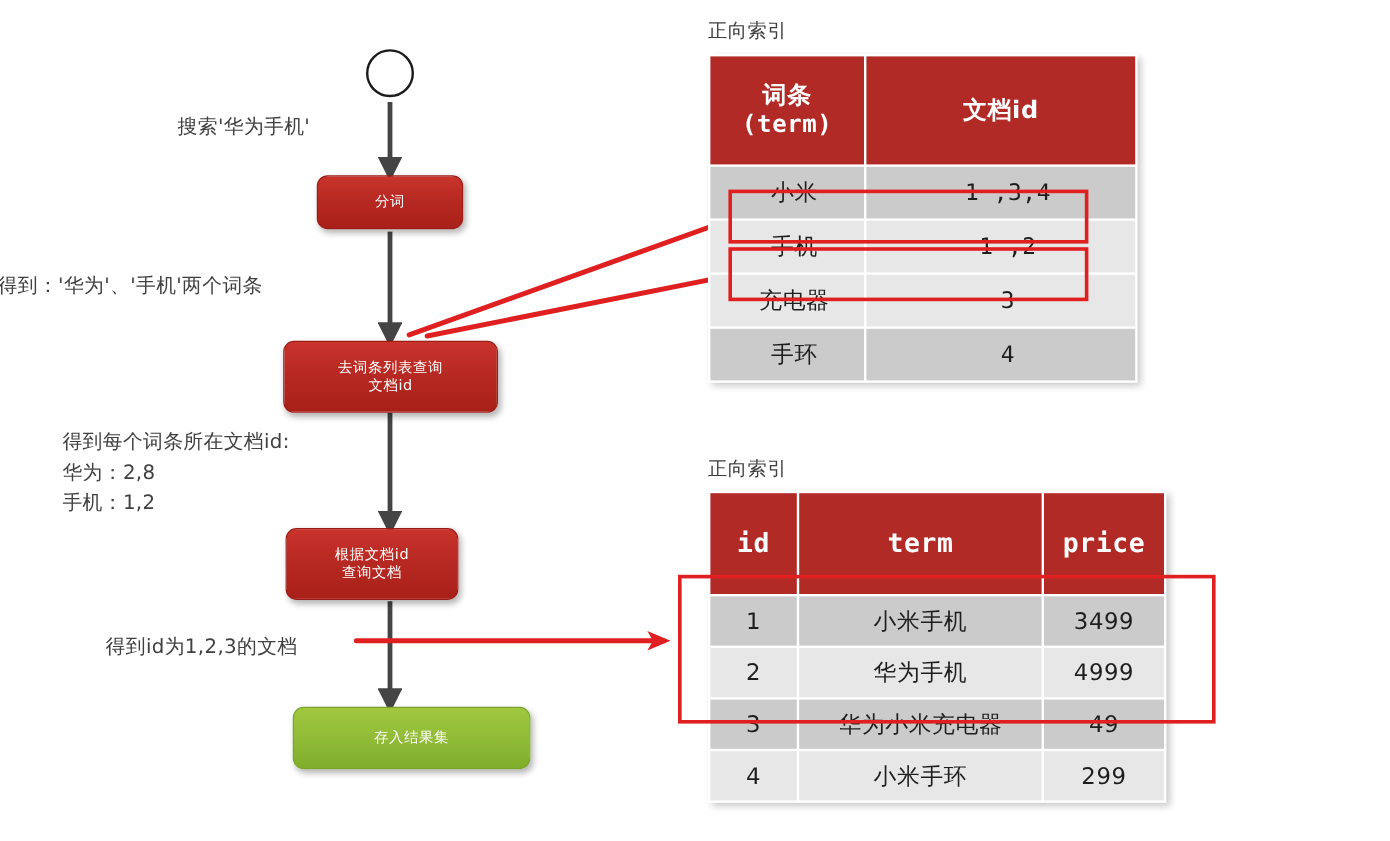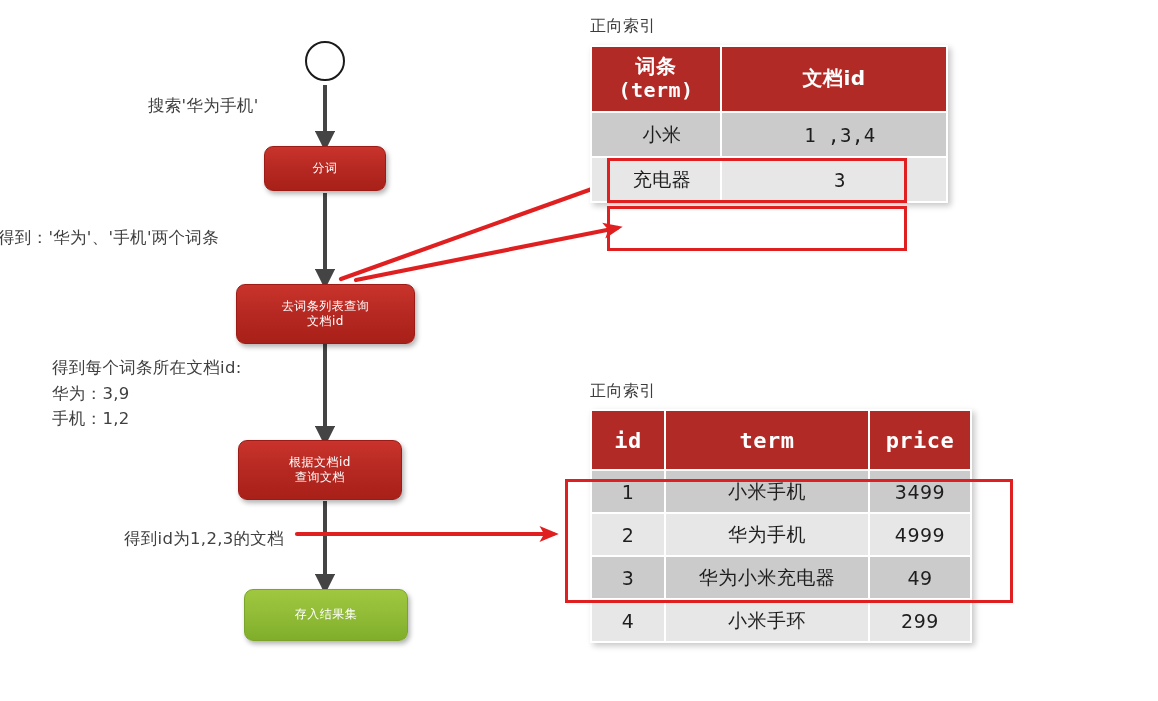--- a/index.html
+++ b/index.html
@@ -80,21 +80,21 @@
     border-collapse: separate;
     border-spacing: 2px;
     background: #ffffff;
     box-shadow: 3px 3px 6px rgba(0,0,0,.22);
     table-layout: fixed;
   }
   .tbl th {
     background: #b22a26;
     color: #ffffff;
     font-weight: bold;
-    padding: 0;
+    padding: 13px;
     text-align: center;
     letter-spacing: .5px;
     margin-top: 12px;
   }
   .tbl td {
     padding: 0;
     text-align: center;
     color: #1e1e1e;
     letter-spacing: .5px;
   }
@@ -158,38 +158,38 @@
 
 <div class="node node-red" style="left:264px; top:146px; width:122px; height:45px;">
   <span>分词</span>
 </div>
 
 <div class="node node-red" style="left:236px; top:284px; width:179px; height:60px;">
   <span style="white-space:pre-line;">去词条列表查询
 文档id</span>
 </div>
 
-<div class="node node-red" style="left:238px; top:440px; width:164px; height:60px;">
+<div class="node node-red" style="left:238px; top:440px; width:144px; height:60px;">
   <span style="white-space:pre-line;">根据文档id
 查询文档</span>
 </div>
 
-<div class="node node-green" style="left:244px; top:589px; width:164px; height:52px;">
+<div class="node node-green" style="left:244px; top:589px; width:198px; height:52px;">
   <span>存入结果集</span>
 </div>
 
 <div class="ann" style="left:148px; top:93px;">搜索'华为手机'</div>
 
 <div class="ann" style="left:-2px; top:225px;">得到：'华为'、'手机'两个词条</div>
 
 <div class="ann" style="left:52px; top:355px;">得到每个词条所在文档id:
-华为：3,9
+华为：2,8
 手机：1,2</div>
 
-<div class="ann" style="left:88px; top:526px;margin-left:36px;">得到id为1,2,3的文档</div>
+<div class="ann" style="left:88px; top:526px;">得到id为1,2,3的文档</div>
 
 <div class="tbl-title" style="left:590px; top:16px;">正向索引</div>
 
 <table class="tbl" id="inverted-index-table">
   <colgroup>
       <col class="c-term">
       <col class="c-ids">
     </colgroup>
   <thead>
     <tr>
@@ -199,22 +199,30 @@
       </th>
       <th>文档id</th>
     </tr>
   </thead>
   <tbody>
     <tr class="odd">
       <td>小米</td>
       <td class="mono">1 ,3,4</td>
     </tr>
     <tr class="even">
+      <td>手机</td>
+      <td class="mono">1 ,2</td>
+    </tr>
+    <tr class="even">
       <td>充电器</td>
       <td class="mono">3</td>
+    </tr>
+    <tr class="odd">
+      <td>手环</td>
+      <td class="mono">4</td>
     </tr>
   </tbody>
 </table>
 
 <div class="hl-box" style="left:607px; top:158px; width:300px; height:45px;"></div>
 <div class="hl-box" style="left:607px; top:206px; width:300px; height:45px;"></div>
 
 <div class="tbl-title" style="left:590px; top:381px;">正向索引</div>
 
 <table class="tbl" id="forward-index-table">

